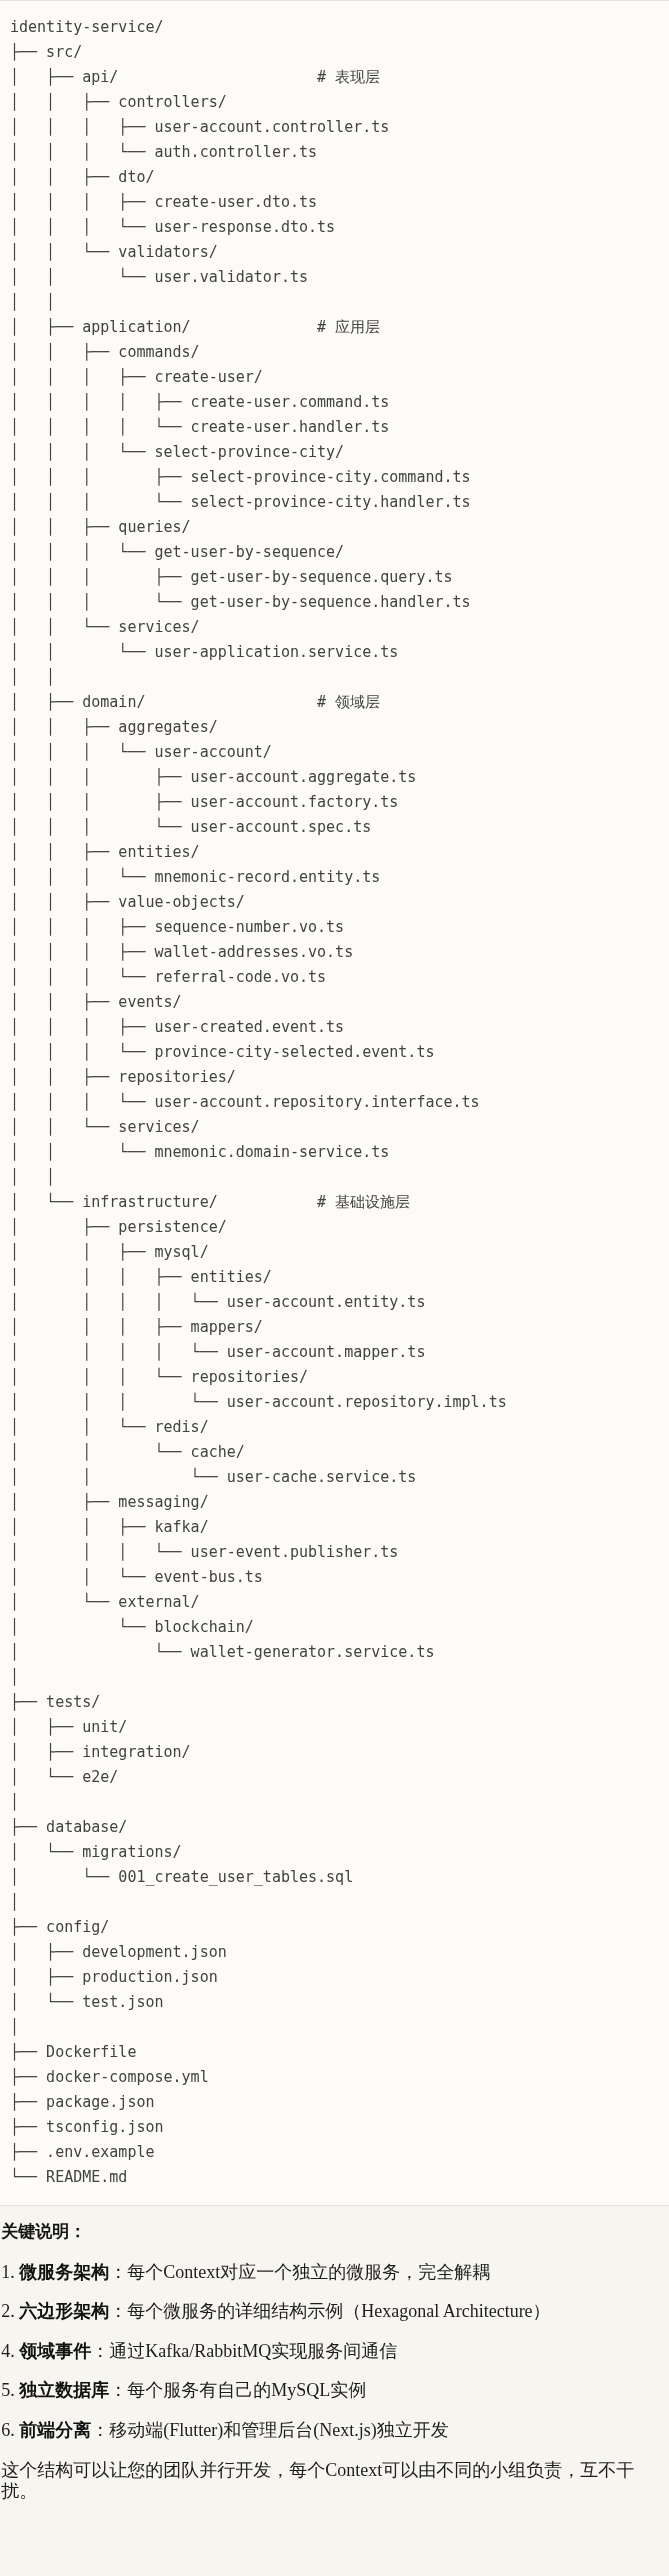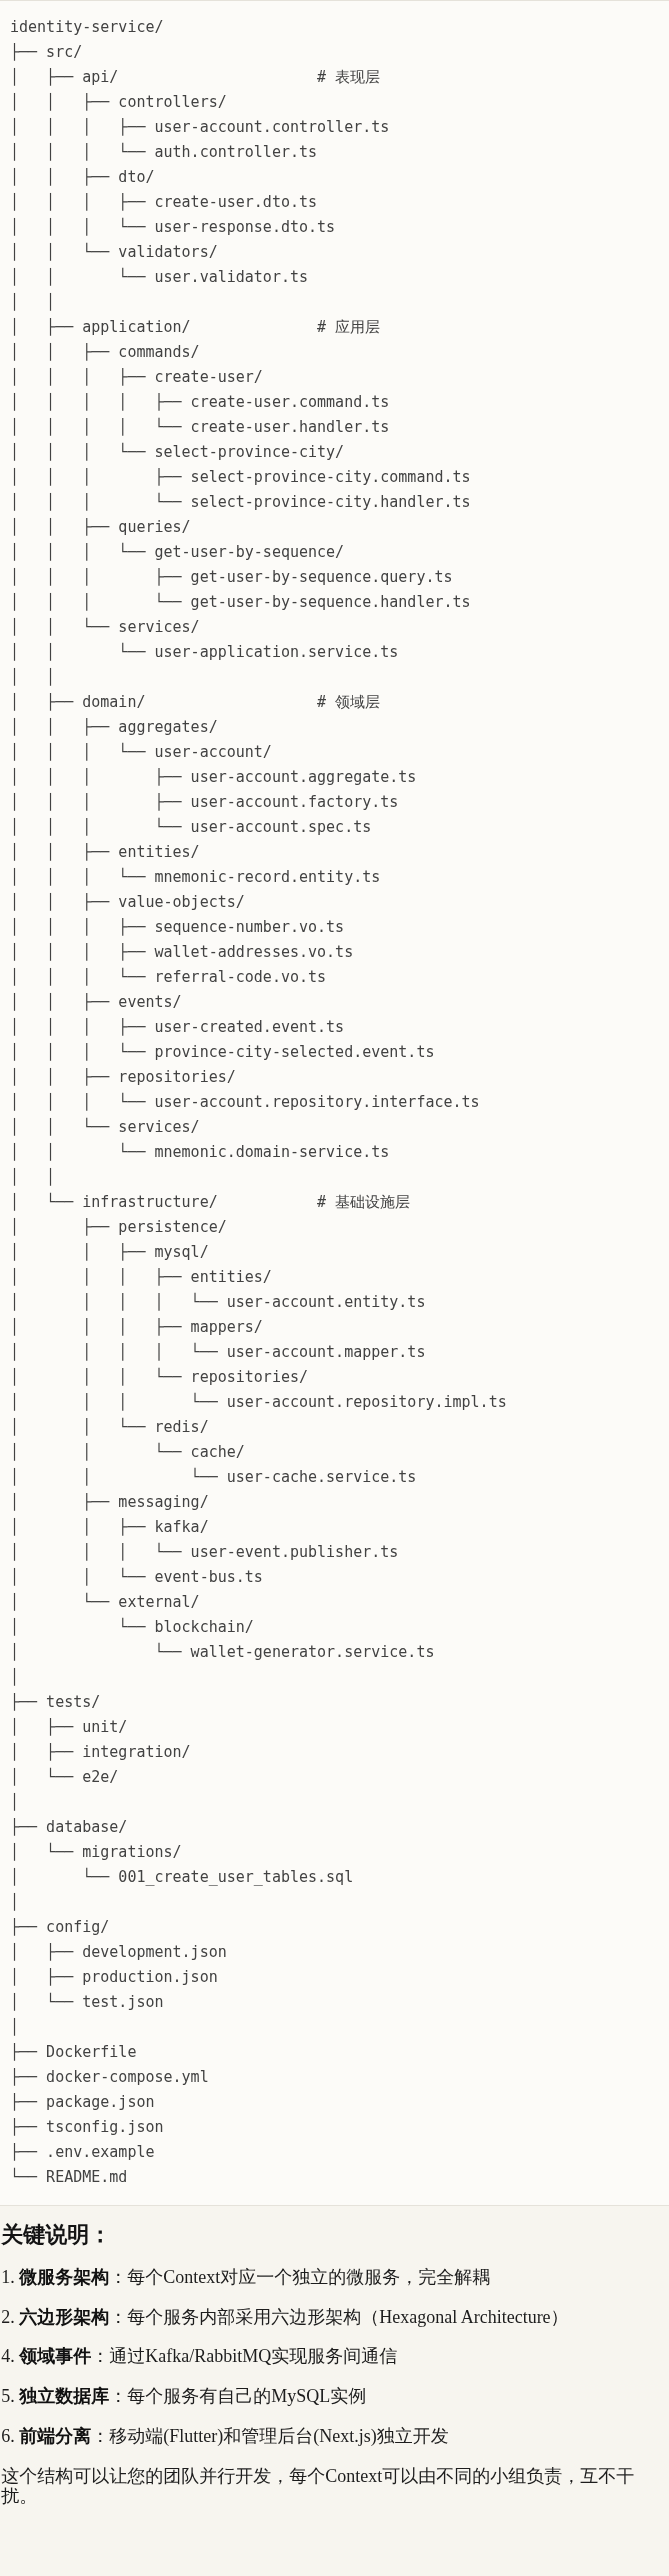--- a/index.html
+++ b/index.html
@@ -40,21 +40,21 @@
     font-size: 15px;
     line-height: 25px;
     color: #424242;
     white-space: pre;
   }
   .notes-section {
     padding: 0 7.5px 0 1.3px;
   }
   .notes-heading {
     font-weight: bold;
-    font-size: 22px;
+    font-size: 17px;
     line-height: 1.15;
     color: #141414;
     margin: 16.3px 0 20px 0;
   }
   .note-item {
     font-size: 18px;
     line-height: 1.12;
     margin: 0 0 19.4px 0;
     color: #1d1d1d;
   }
@@ -172,21 +172,21 @@
 
   <div class="notes-section">
     <div class="notes-heading">关键说明：</div>
 
     <div id="notes-list">
   <div class="note-item">
     <span class="note-number">1.</span><span class="note-label">微服务架构</span><span class="note-text">：每个Context对应一个独立的微服务，完全解耦</span>
   </div>
 
   <div class="note-item">
-    <span class="note-number">2.</span><span class="note-label">六边形架构</span><span class="note-text">：每个服务内部采用六边形架构（Hexagonal Architecture）</span>
+    <span class="note-number">2.</span><span class="note-label">六边形架构</span><span class="note-text">：每个微服务的详细结构示例（Hexagonal Architecture）</span>
   </div>
 
 
   <div class="note-item">
     <span class="note-number">4.</span><span class="note-label">领域事件</span><span class="note-text">：通过Kafka/RabbitMQ实现服务间通信</span>
   </div>
 
   <div class="note-item">
     <span class="note-number">5.</span><span class="note-label">独立数据库</span><span class="note-text">：每个服务有自己的MySQL实例</span>
   </div>

